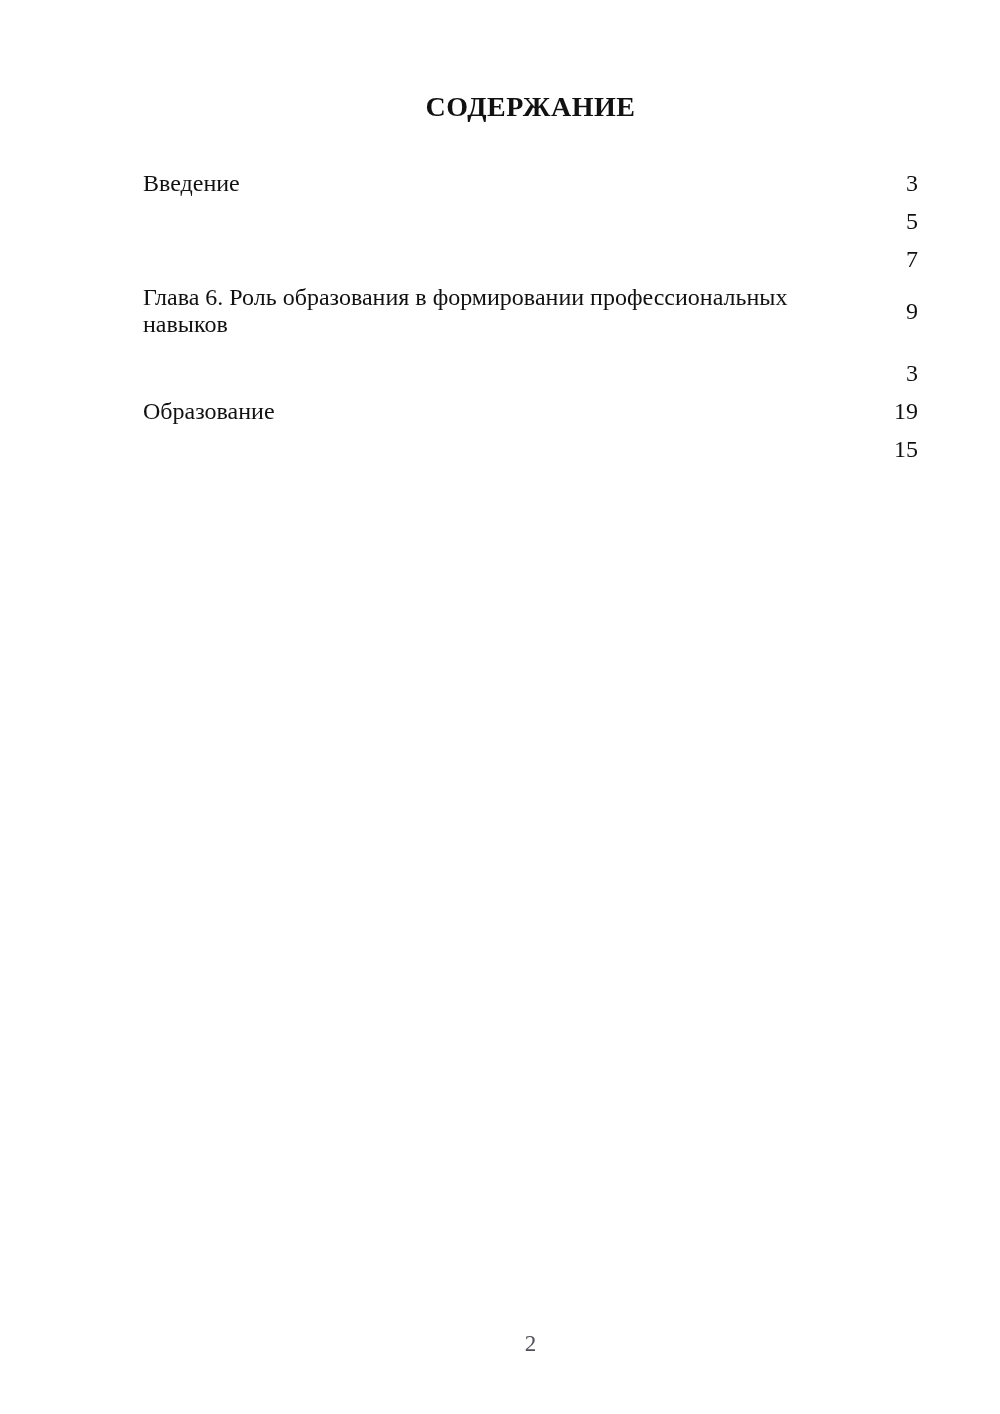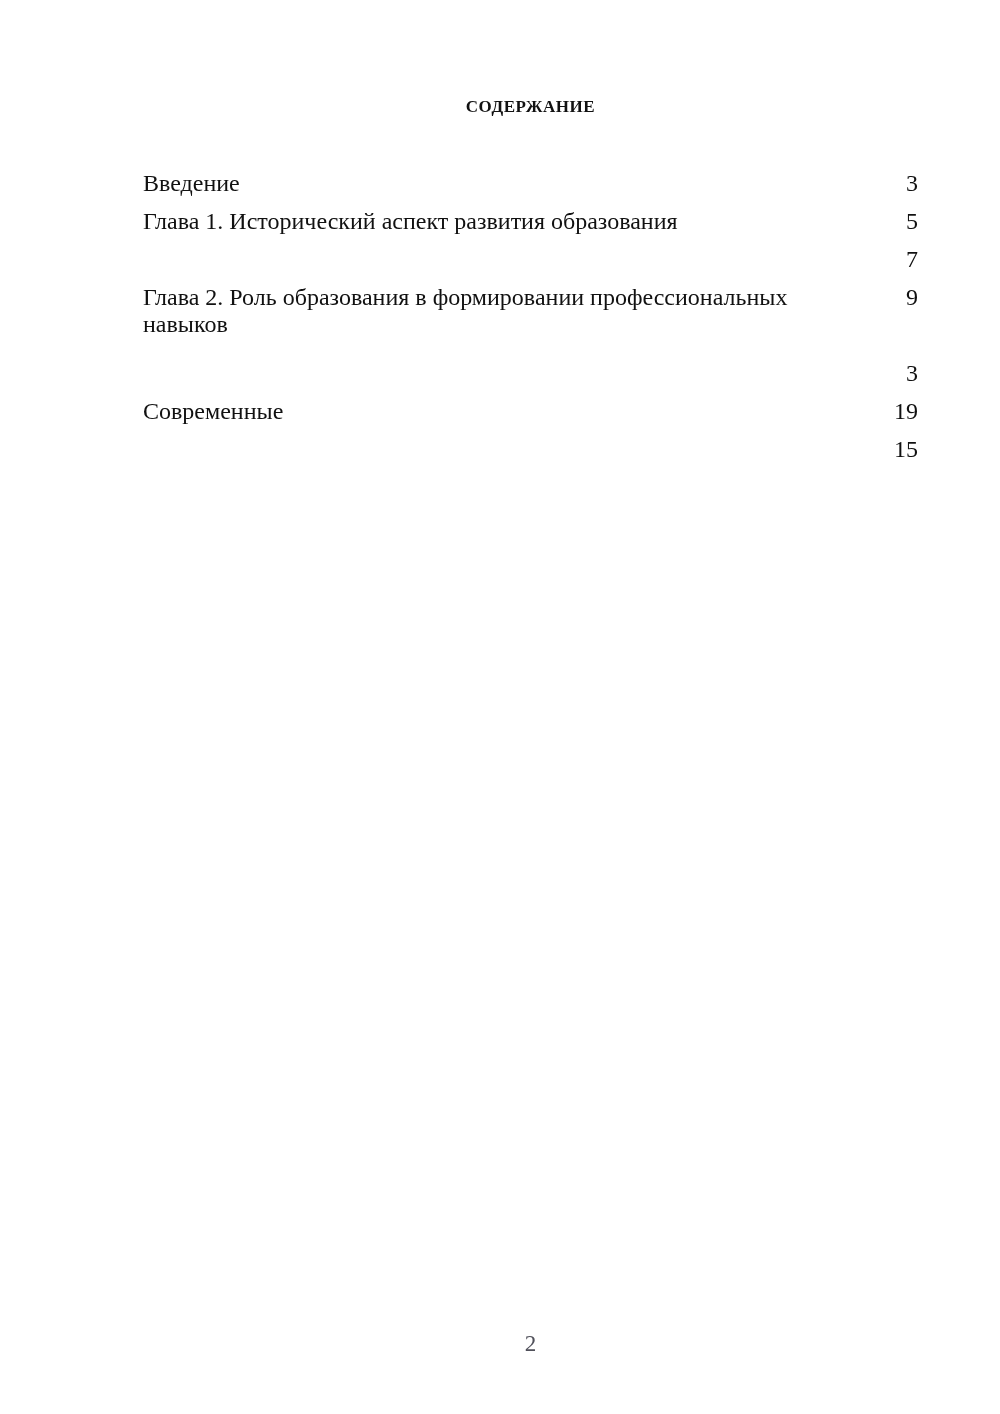--- a/index.html
+++ b/index.html
@@ -16,36 +16,36 @@
     font-family: "Liberation Serif", "DejaVu Serif", serif;
     color: #111111;
     overflow: hidden;
   }
 
   .doc-title {
     margin-top: 92px;
     margin-left: 143px;
     width: 775px;
     text-align: center;
-    font-size: 17px;
+    font-size: 28px;
     font-weight: bold;
     line-height: 30px;
     letter-spacing: 0.5px;
     color: #111111;
   }
 
   .toc {
     margin-top: 48px;
     margin-left: 143px;
     width: 775px;
   }
 
   .toc-entry {
     display: flex;
-    align-items: flex-start;
+    align-items: center;
     margin-bottom: 11px;
   }
 
   .toc-entry-label {
     flex: 0 1 auto;
     max-width: 690px;
     font-size: 24px;
     line-height: 27px;
     white-space: pre-line;
     color: #111111;
@@ -78,43 +78,42 @@
 
   <div class="doc-title">СОДЕРЖАНИЕ</div>
 
   <div class="toc">
     <div class="toc-entry">
       <span class="toc-entry-label">Введение</span>
       <span class="toc-entry-page">3</span>
     </div>
 
     <div class="toc-entry">
-      <span class="toc-entry-label">Глава 1. Исторический аспект развития образования</span>
       <span class="toc-entry-page">5</span>
     </div>
 
     <div class="toc-entry">
       <span class="toc-entry-page">7</span>
     </div>
 
     <div class="toc-entry">
-      <span class="toc-entry-label">Глава 2. Роль образования в формировании профессиональных
+      <span class="toc-entry-label">Глава 6. Роль образования в формировании профессиональных
 навыков</span>
       <span class="toc-entry-page">9</span>
     </div>
 
     <div class="toc-entry">
     </div>
 
     <div class="toc-entry">
       <span class="toc-entry-page">3</span>
     </div>
 
     <div class="toc-entry">
-      <span class="toc-entry-label">Современные</span>
+      <span class="toc-entry-label">Образование</span>
       <span class="toc-entry-page">19</span>
     </div>
 
     <div class="toc-entry">
       <span class="toc-entry-page">15</span>
     </div>
   </div>
 
   <div class="page-footer">2</div>
 

